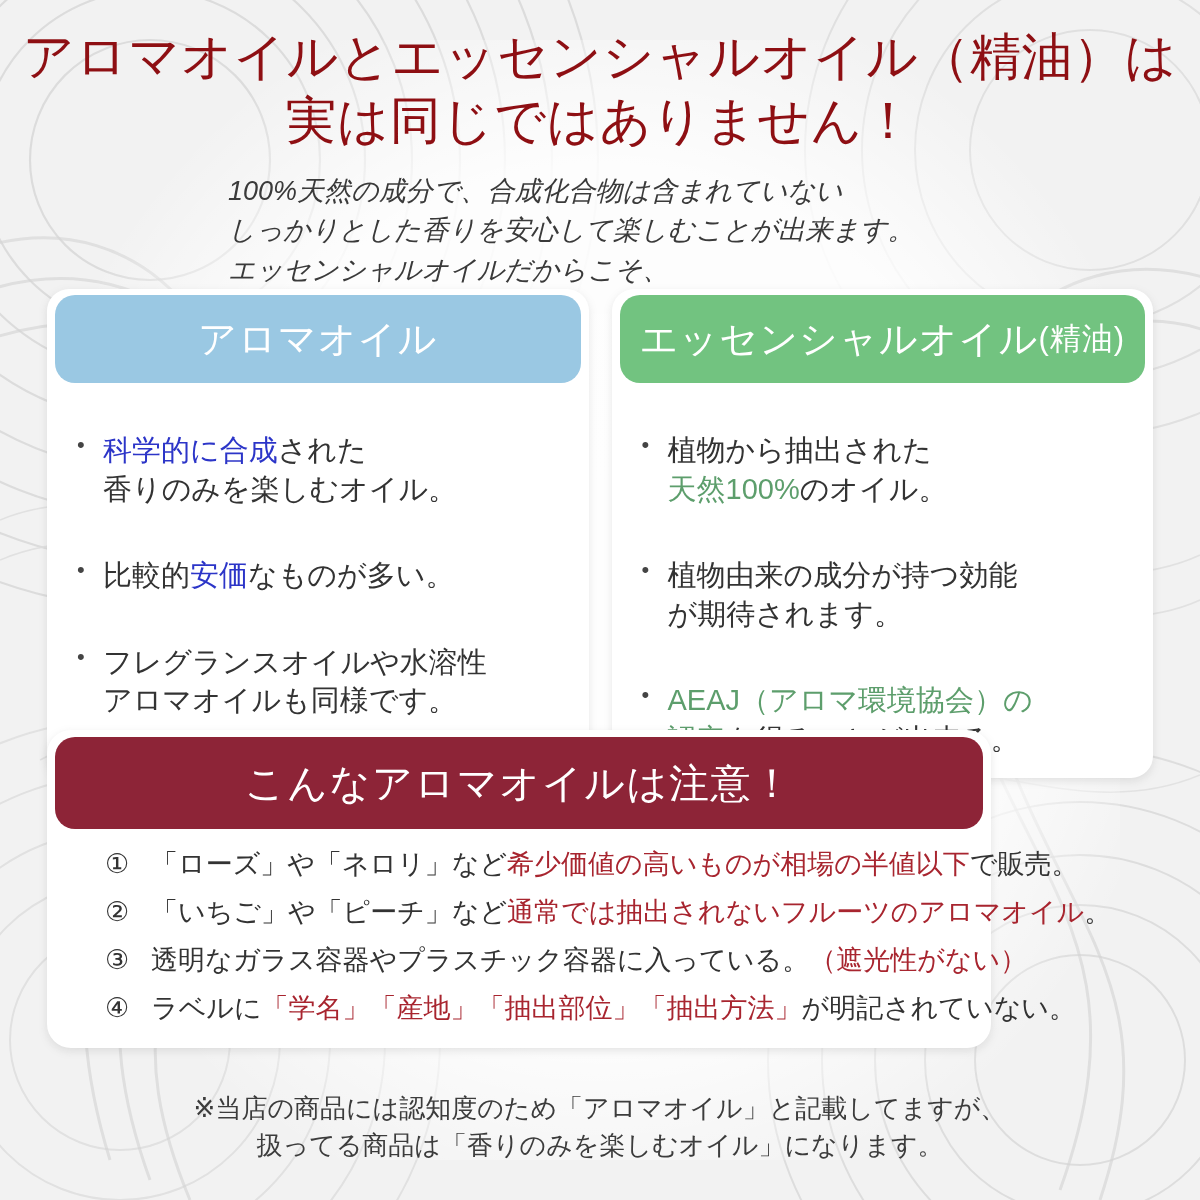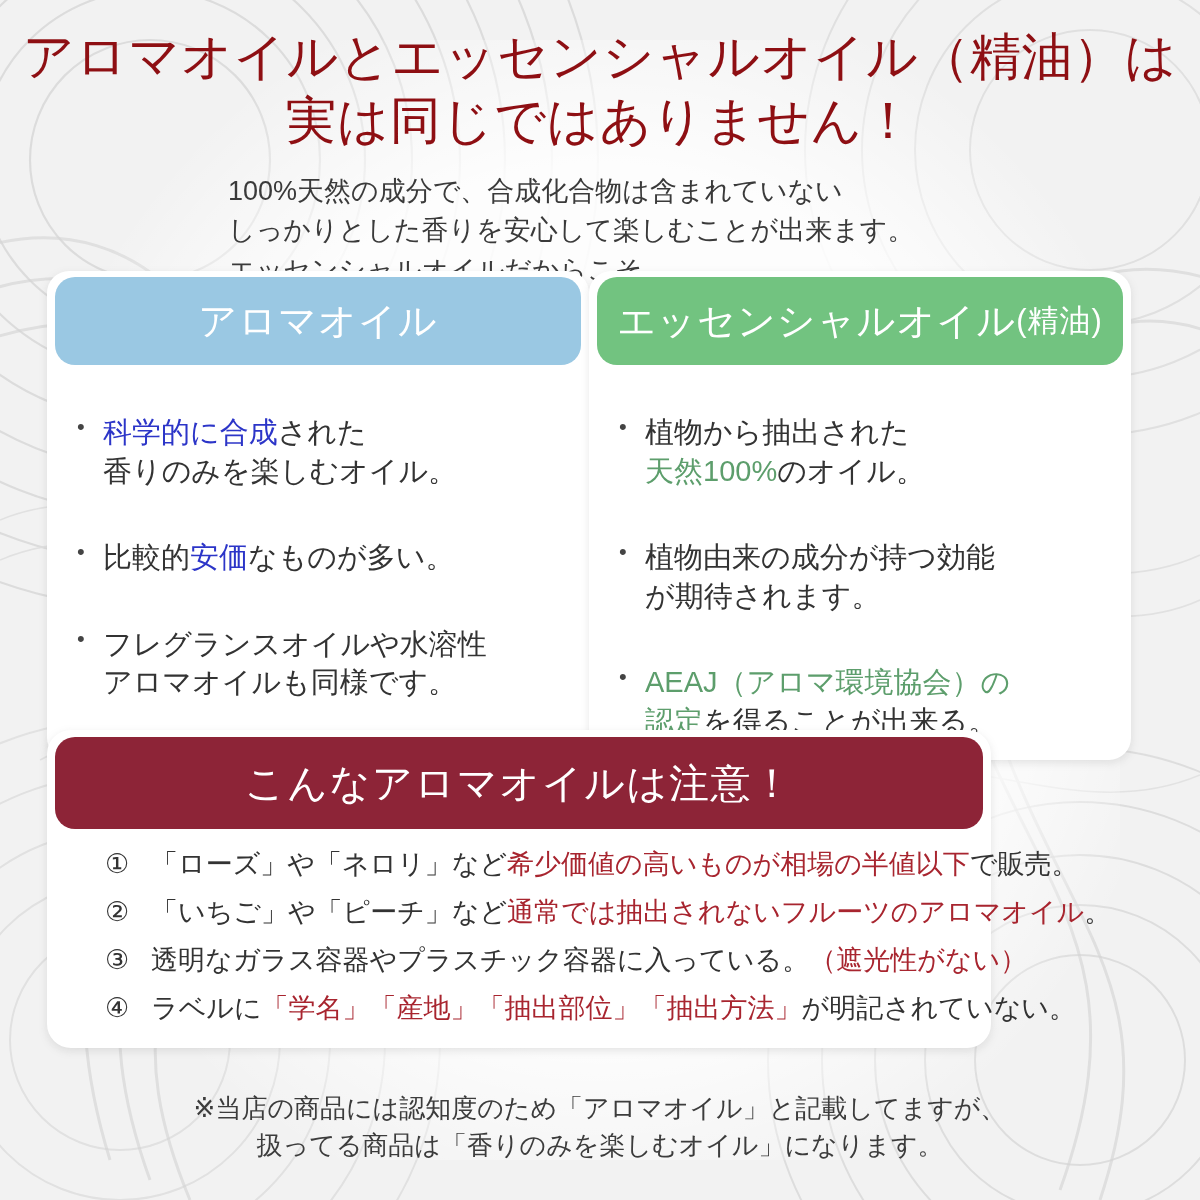--- a/index.html
+++ b/index.html
@@ -62,29 +62,30 @@
     white-space: nowrap;
   }
 
   .lede {
     margin-top: 18px;
     padding-left: 228px;
     color: #3a3a3a;
     font-size: 27px;
     line-height: 1.48;
   }
-  .lede div { white-space: nowrap; }
+  .lede div { white-space: nowrap; font-style: italic; }
 
   
   .cards {
     position: absolute;
-    top: 271px;
+    top: 289px;
     left: 47px;
     width: 1106px;
     display: flex;
+    gap: 23px;
   }
   .card {
     position: relative;
     width: 542px;
     background: #ffffff;
     border-radius: 22px;
     box-shadow: 0 3px 9px rgba(120,120,120,0.18);
     padding: 0 0 20px 0;
     min-height: 414px;
     box-sizing: border-box;

